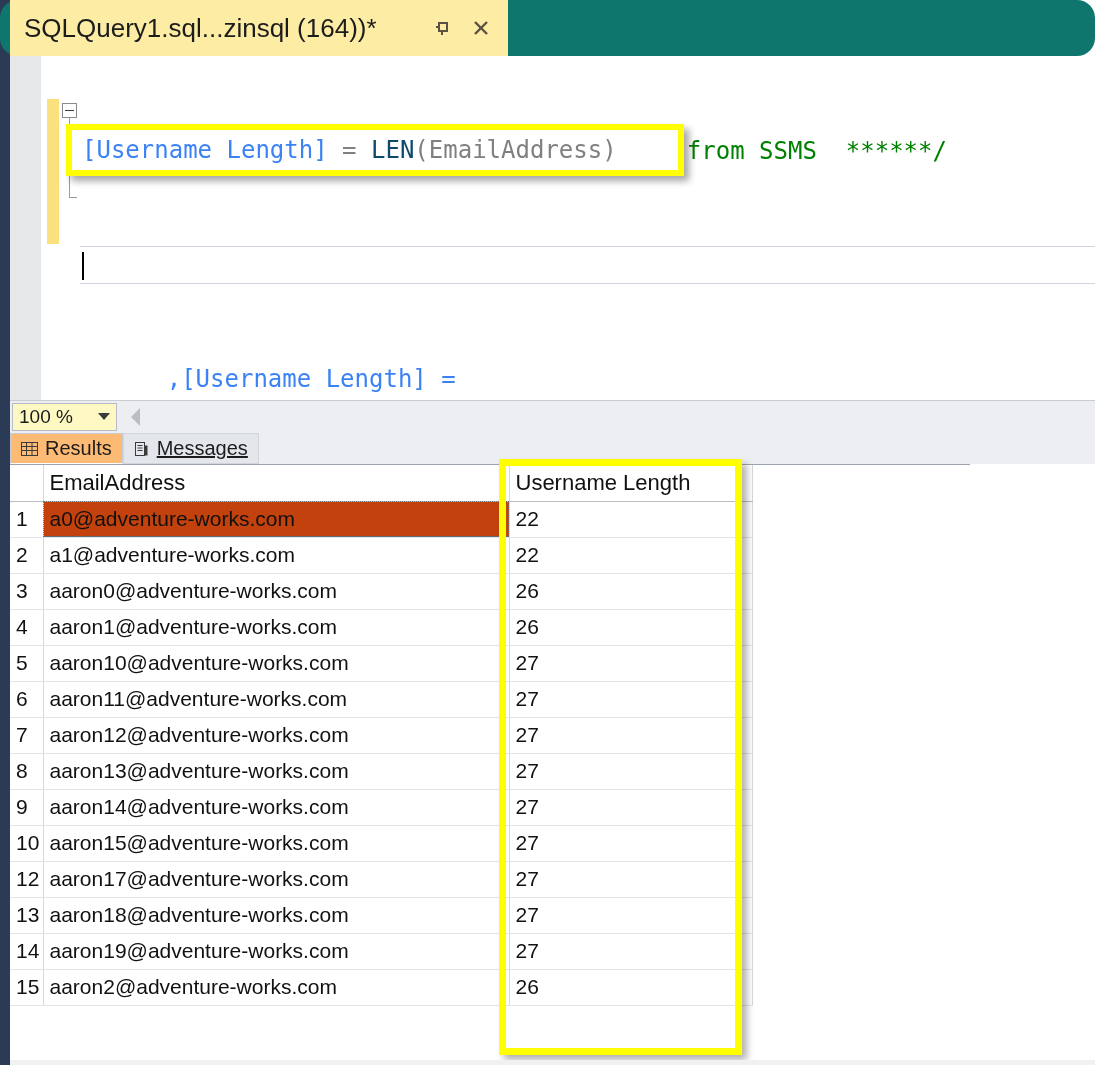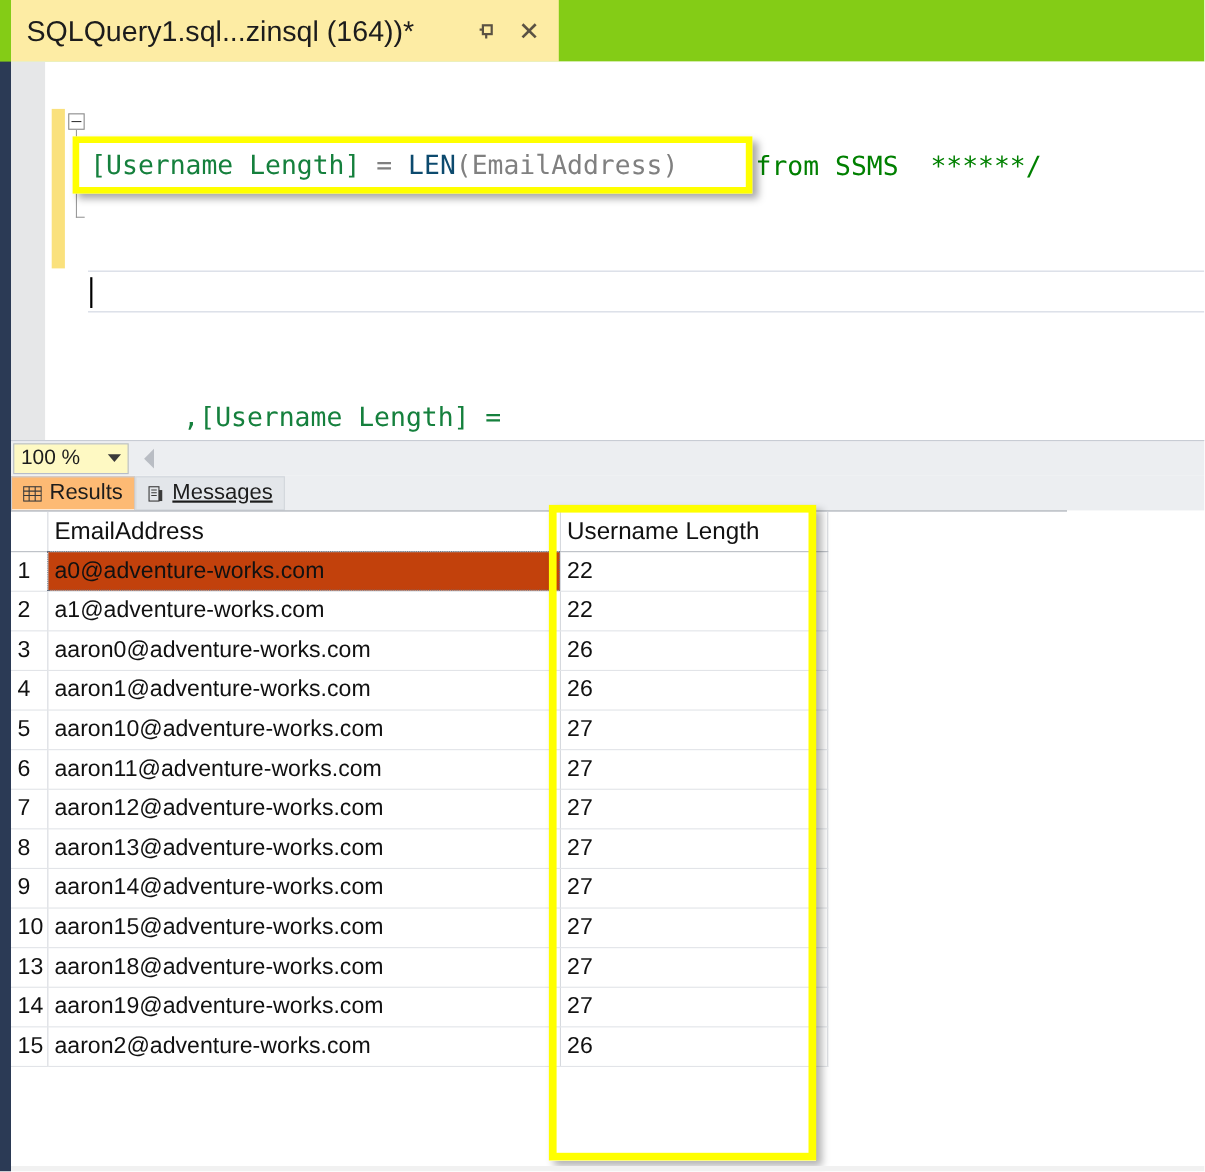--- a/index.html
+++ b/index.html
@@ -25,21 +25,22 @@
     left: 0; top: 0;
     width: 10px; height: 1065px;
     background: #2b3a55;
   }
 
   
   .tabstrip {
     position: absolute;
     left: 0; top: 0;
     width: 1095px; height: 56px;
-    background: #84cc16;
+    background: #0f766e;
+    border-radius: 18px;
   }
   .doc-tab {
     position: absolute;
     left: 10px; top: 0;
     width: 498px; height: 56px;
     background: #fdeca4;
     display: flex;
     align-items: center;
     padding: 0 12px 0 14px;
     gap: 10px;
@@ -114,21 +115,21 @@
     left: 70px; top: 0;
     width: 1015px; height: 344px;
     font-family: "DejaVu Sans Mono", monospace;
     font-size: 24px;
     line-height: 38px;
     white-space: pre;
   }
   .code-line { height: 38px; }
   .l-comment { color: #008000; }
   .l-keyword { color: #0000ff; }
-  .l-plain   { color: #15803d; }
+  .l-plain   { color: #3b82f6; }
   .l-func    { color: #0c4a6e; }
   .l-op      { color: #808080; }
 
   .caret-line {
     position: absolute;
     left: 70px; top: 190px;
     width: 1015px; height: 38px;
     border-top: 1px solid #cfd4e0;
     border-bottom: 1px solid #cfd4e0;
     background: #ffffff;
@@ -427,20 +428,25 @@
             <td class="num">9</td>
             <td class="email">aaron14@adventure-works.com</td>
             <td class="len">27</td>
           </tr>
           <tr>
             <td class="num">10</td>
             <td class="email">aaron15@adventure-works.com</td>
             <td class="len">27</td>
           </tr>
           <tr>
+            <td class="num">12</td>
+            <td class="email">aaron17@adventure-works.com</td>
+            <td class="len">27</td>
+          </tr>
+          <tr>
             <td class="num">13</td>
             <td class="email">aaron18@adventure-works.com</td>
             <td class="len">27</td>
           </tr>
           <tr>
             <td class="num">14</td>
             <td class="email">aaron19@adventure-works.com</td>
             <td class="len">27</td>
           </tr>
           <tr>

